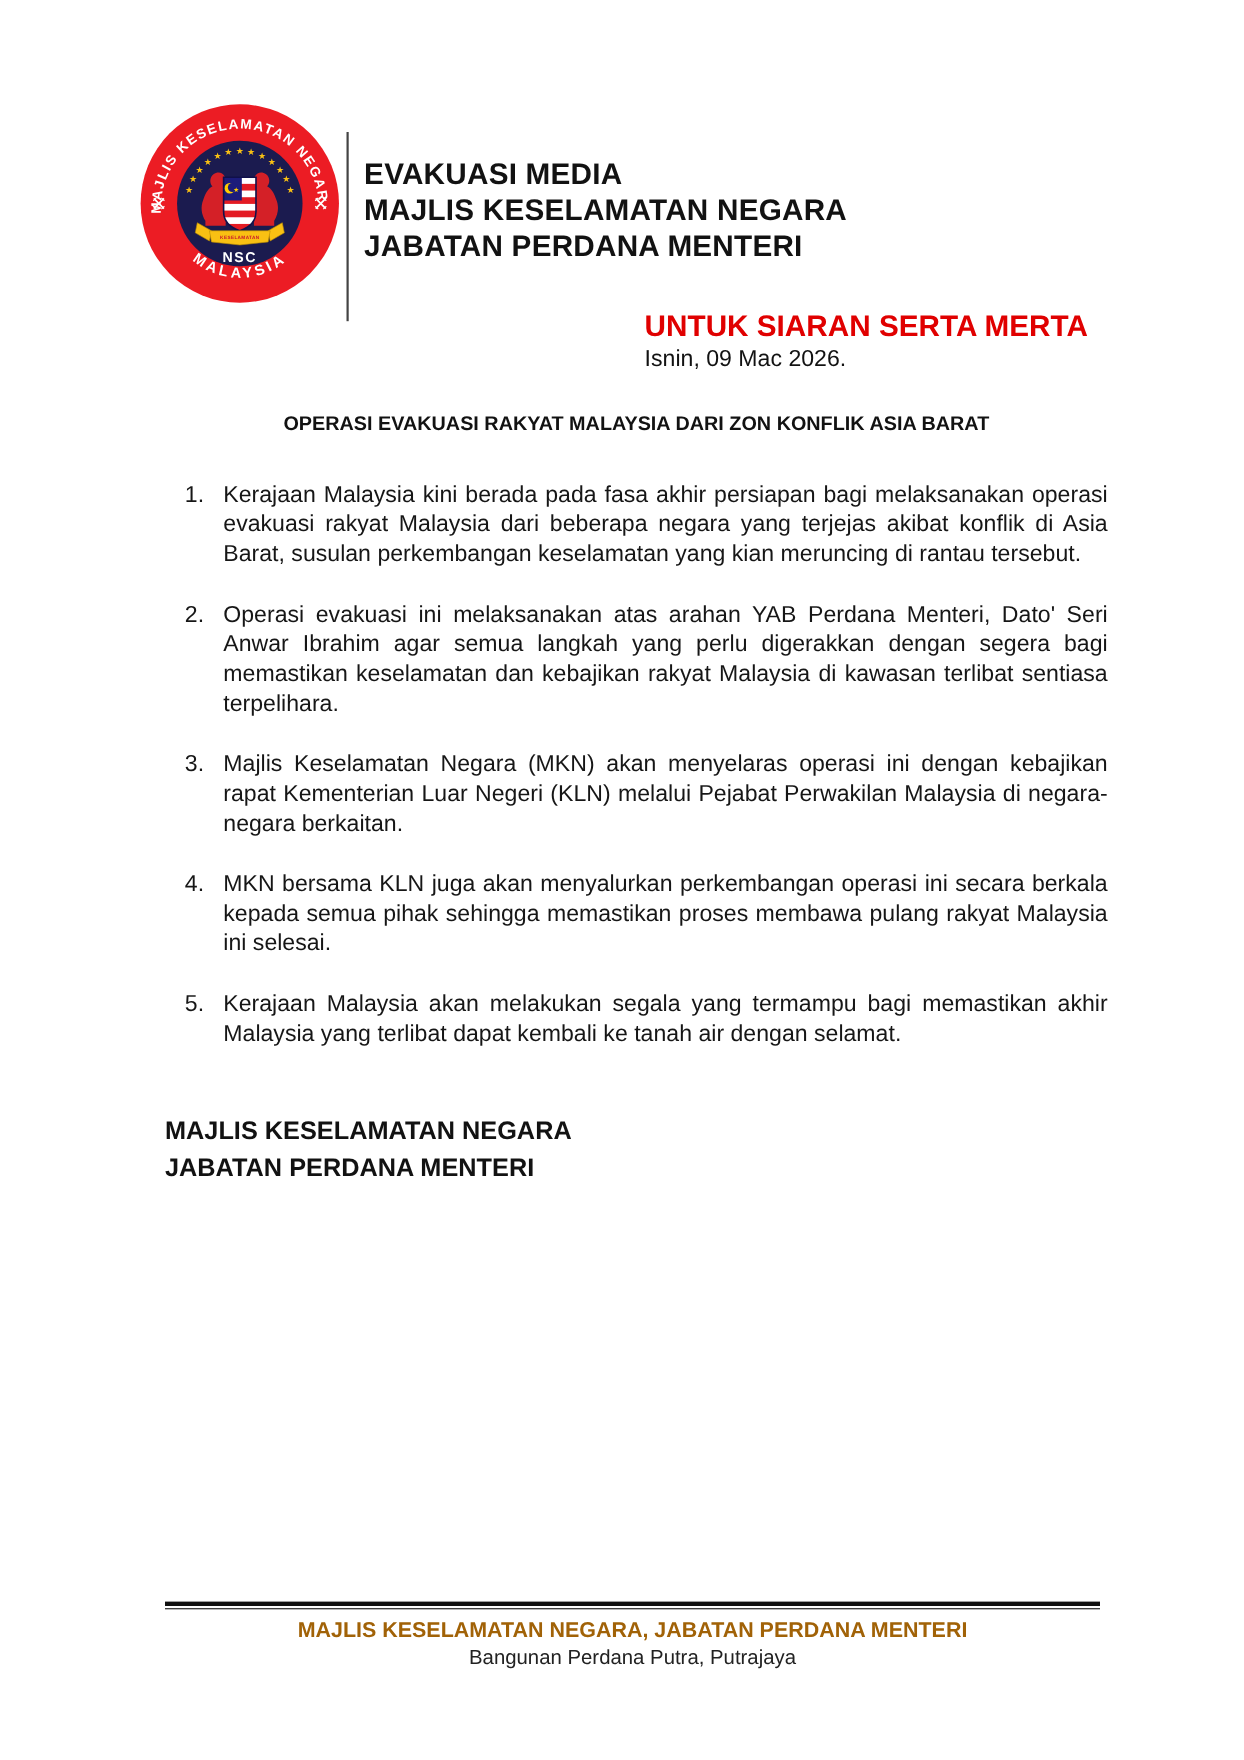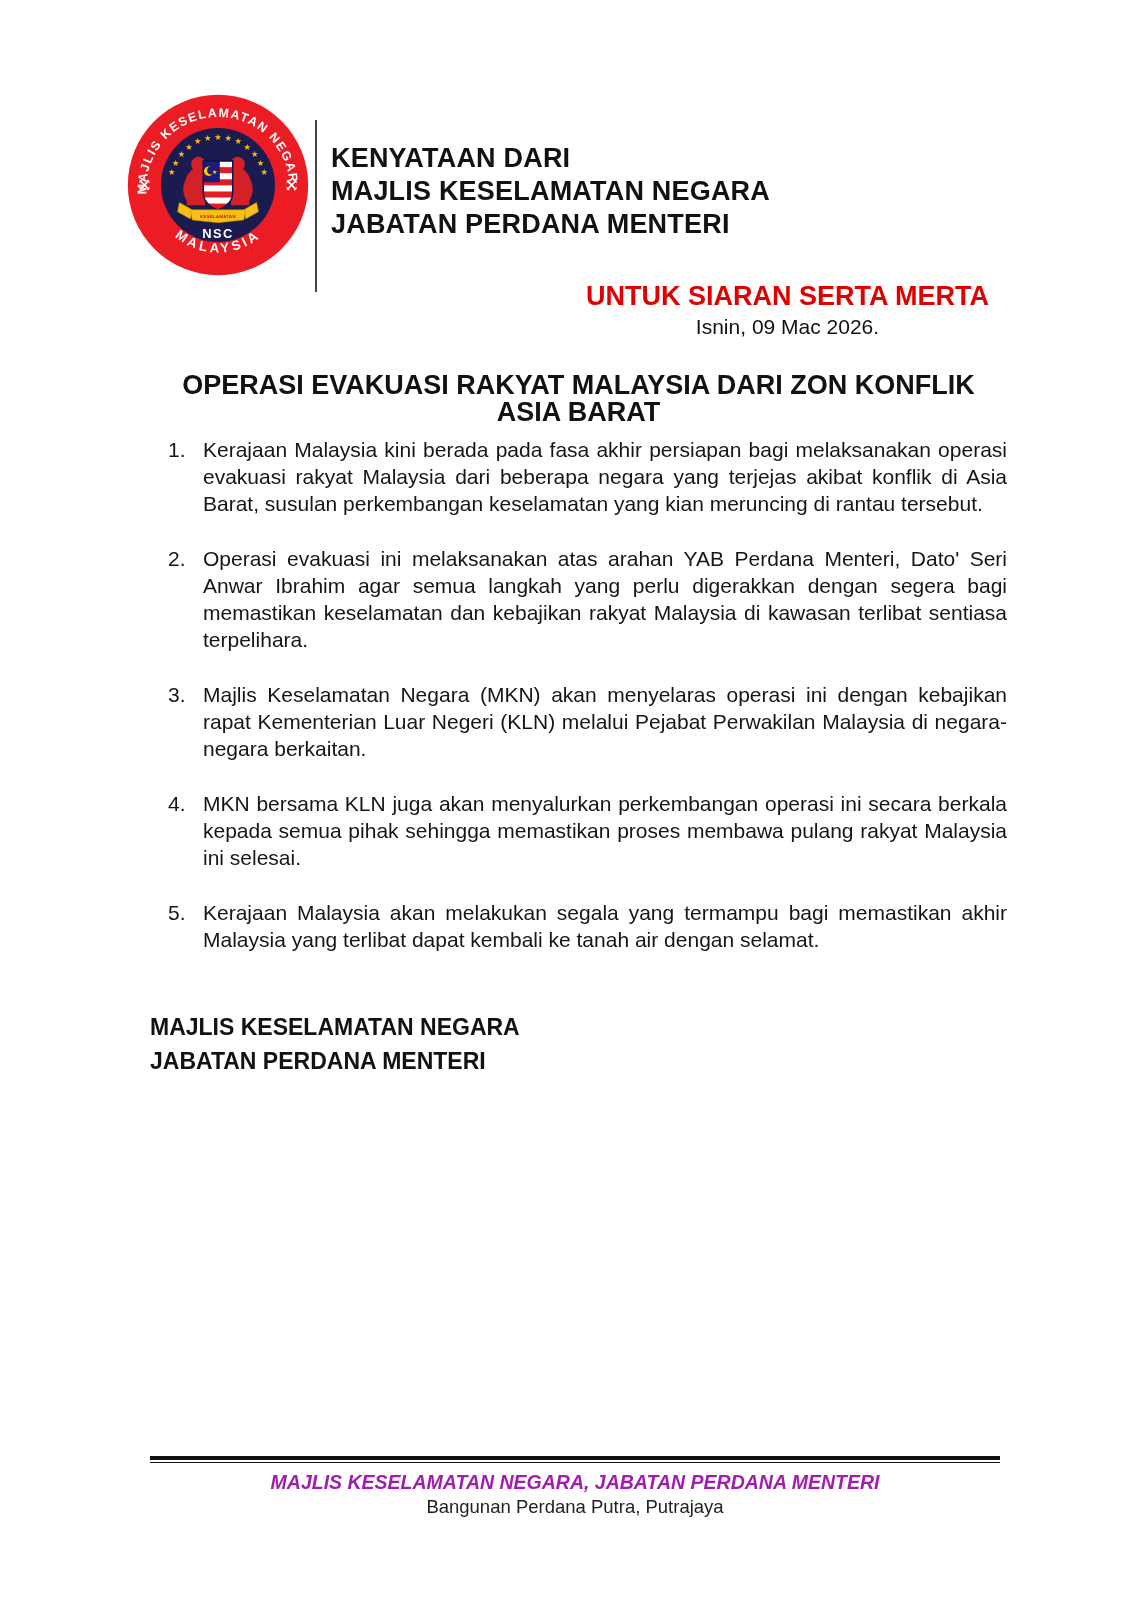--- a/index.html
+++ b/index.html
@@ -17,42 +17,42 @@
   .header-divider{
     position:absolute;left:315px;top:120px;height:172px;width:0;
     border-left:2px solid #444;
   }
   .header-text{
     position:absolute;left:331px;top:142px;
     font-weight:bold;font-size:27px;line-height:33px;color:#121212;
     letter-spacing:.2px;white-space:nowrap;
   }
   
-  .notice-block{position:absolute;right:142px;top:281px;text-align:center;}
+  .notice-block{position:absolute;right:142px;top:281px;text-align:left;}
   .notice{font-weight:bold;font-size:27px;line-height:30px;color:#e00000;white-space:nowrap;}
   .date{font-weight:normal;font-size:21px;line-height:26px;color:#121212;margin-top:3px;white-space:nowrap;}
   
   .doc-title{
     position:absolute;left:150px;right:124px;top:372px;
-    text-align:center;font-weight:bold;font-size:27px;line-height:27px;color:#121212;
+    text-align:center;font-weight:bold;font-size:18px;line-height:27px;color:#121212;
   }
   
   .body-list{position:absolute;left:150px;right:124px;top:436px;font-size:21px;line-height:27px;color:#161616;}
   .item{display:flex;margin-bottom:28px;}
   .item .num{flex:0 0 35px;margin-left:18px;}
   .item .txt{flex:1;text-align:justify;}
   
   .signature{
     position:absolute;left:150px;top:1010px;
     font-weight:bold;font-size:23px;line-height:34px;color:#121212;white-space:nowrap;
   }
   
   .footer{position:absolute;left:150px;right:131px;top:1456px;text-align:center;}
   .footer-rule{height:2px;border-top:4px solid #111;border-bottom:1px solid #111;margin-bottom:7px;}
-  .footer-org{font-weight:bold;font-size:19.5px;line-height:25px;color:#a21caf;font-style:italic;}
+  .footer-org{font-weight:bold;font-size:19.5px;line-height:25px;color:#a16207;}
   .footer-address{font-size:18.5px;line-height:24px;color:#222;text-align:center;}
 </style>
 </head>
 <body>
 
 <div class="page">
 
   <div class="logo-box">
     <svg viewBox="0 0 200 200" xmlns="http://www.w3.org/2000/svg">
 
@@ -125,21 +125,21 @@
         <text x="100" y="135.5" font-family="Liberation Sans, sans-serif" font-size="4.6" font-weight="bold" fill="#c8102e" text-anchor="middle" letter-spacing="0.4">KESELAMATAN</text>
       </g>
 
       <text x="100" y="158" font-family="Liberation Sans, sans-serif" font-size="14" font-weight="bold" fill="#ffffff" text-anchor="middle" letter-spacing="1.5">NSC</text>
     </svg>
   </div>
 
   <div class="header-divider"></div>
 
   <div class="header-text">
-    <div>KENYATAAN DARI</div>
+    <div>EVAKUASI MEDIA</div>
     <div>MAJLIS KESELAMATAN NEGARA</div>
     <div>JABATAN PERDANA MENTERI</div>
   </div>
 
   <div class="notice-block">
     <div class="notice">UNTUK SIARAN SERTA MERTA</div>
     <div class="date">Isnin, 09 Mac 2026.</div>
   </div>
 
   <div class="doc-title">OPERASI EVAKUASI RAKYAT MALAYSIA DARI ZON KONFLIK ASIA BARAT</div>

